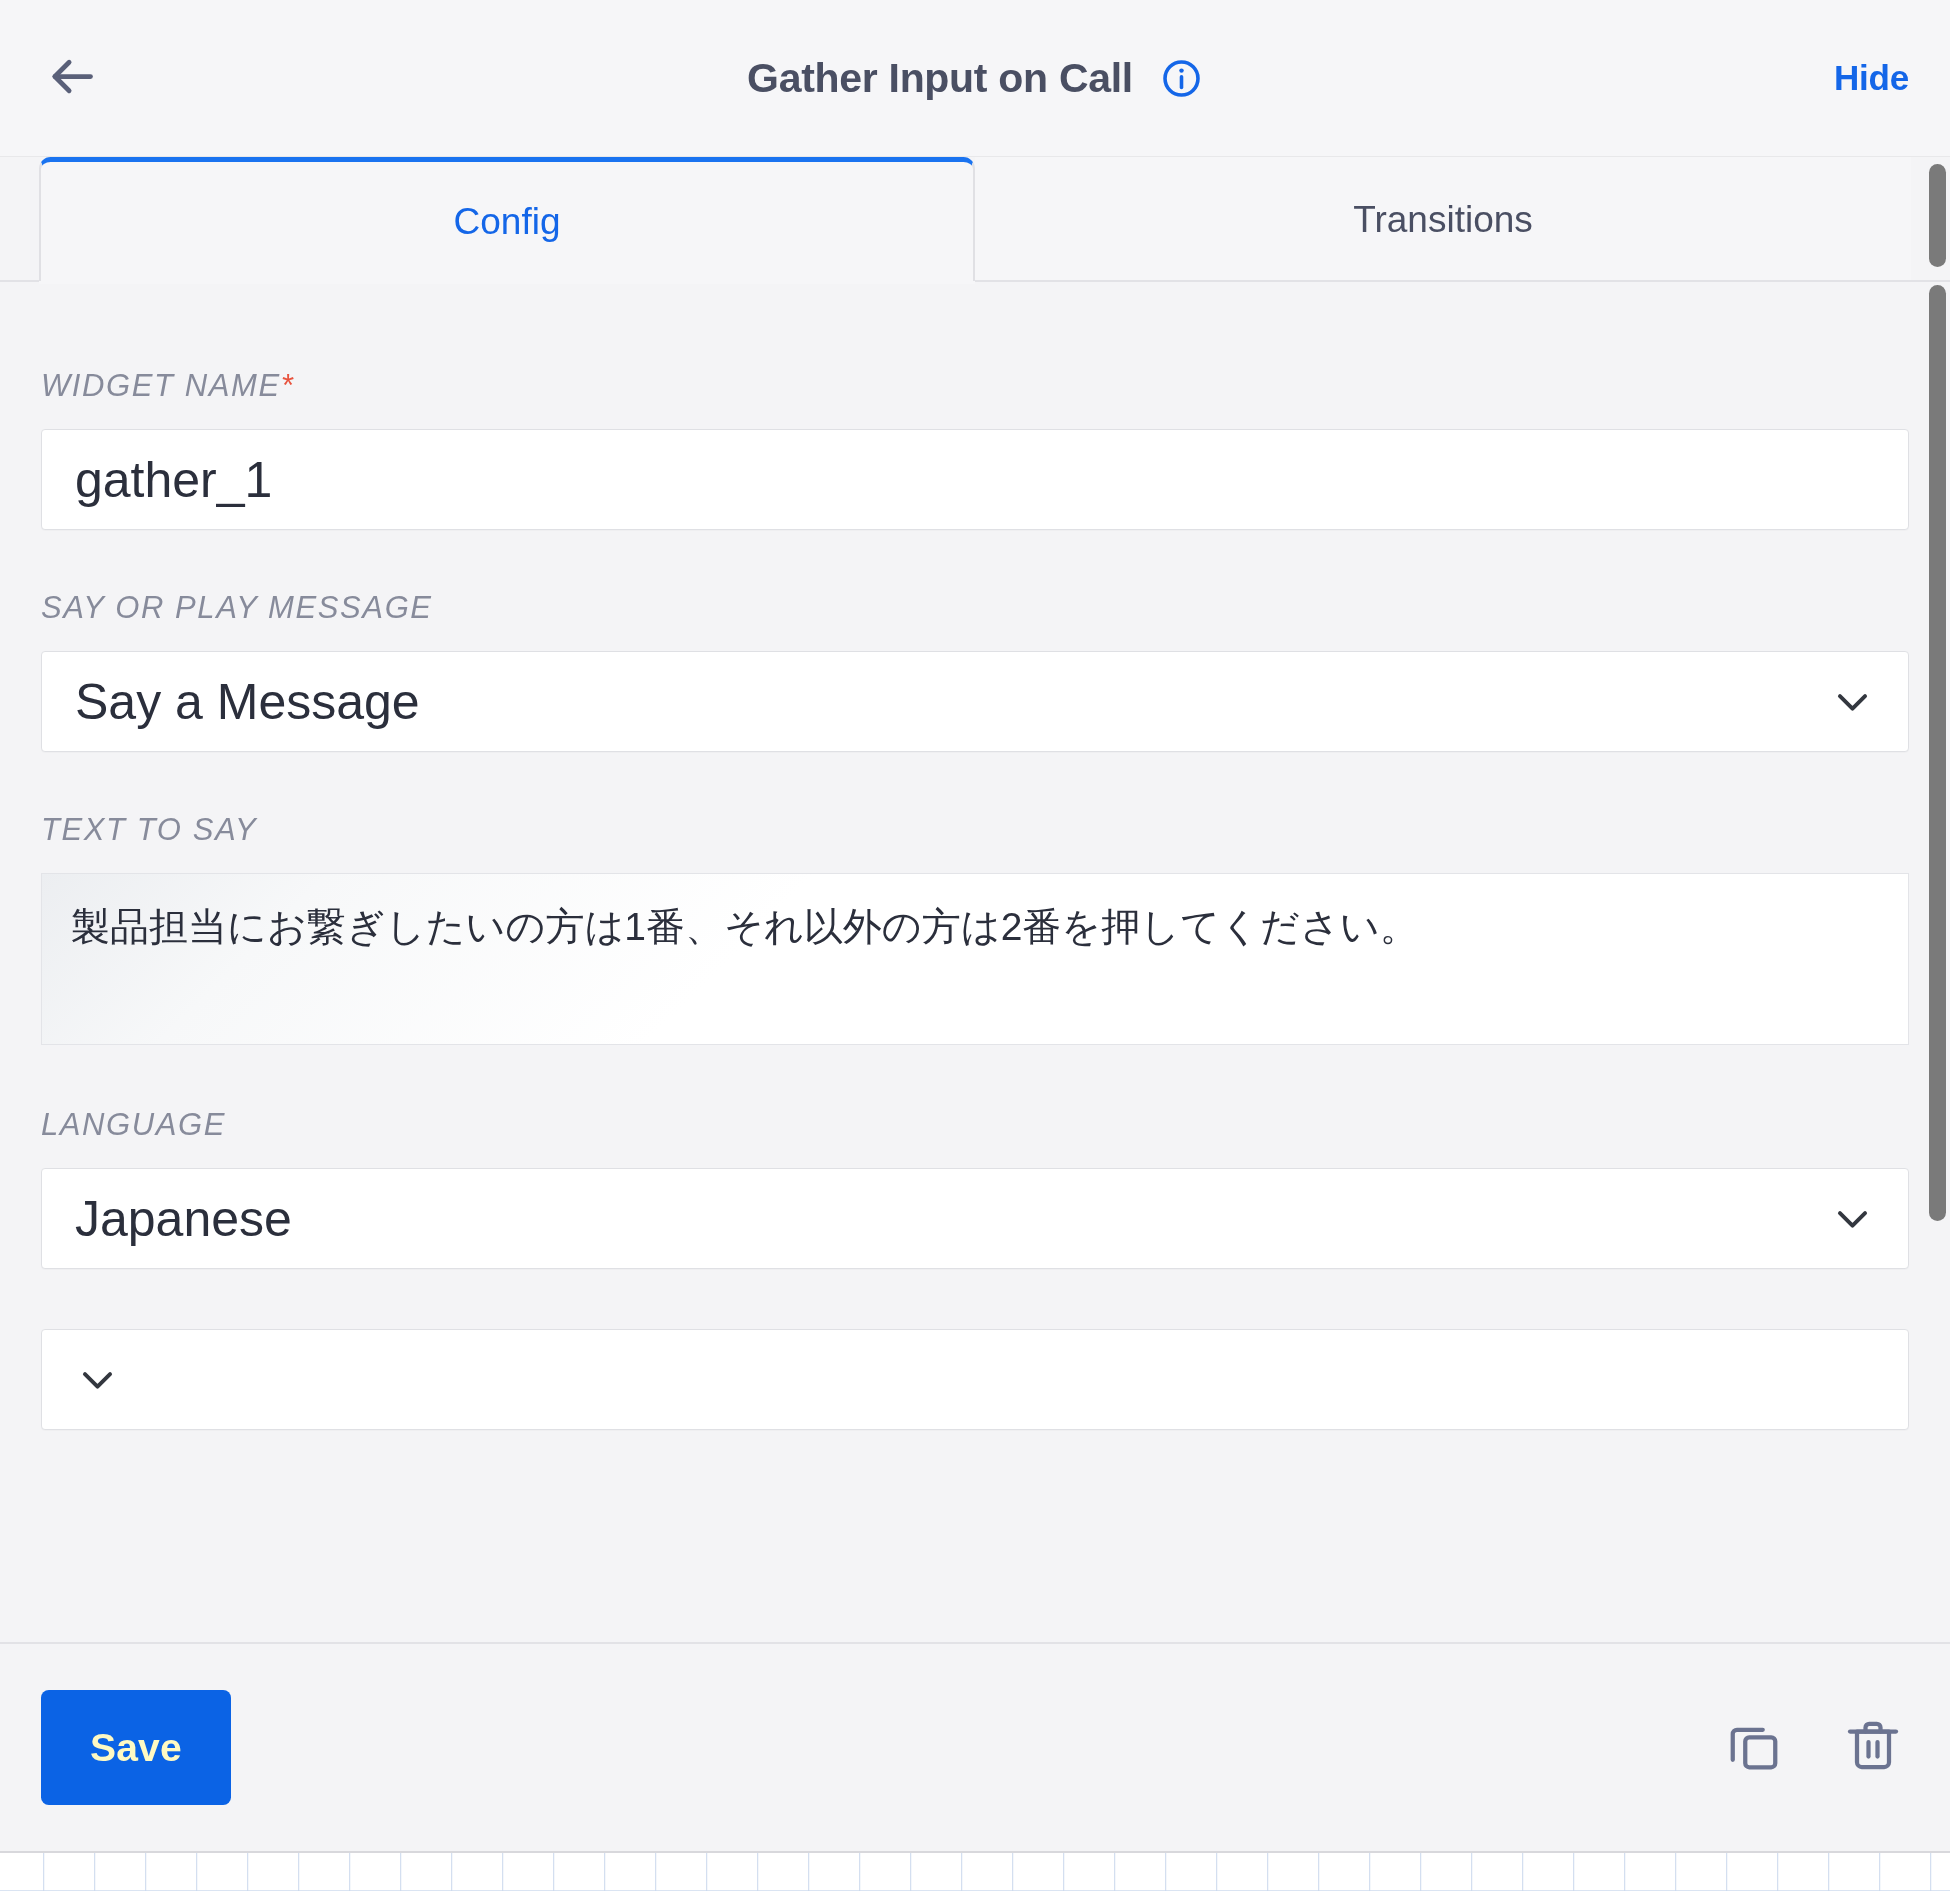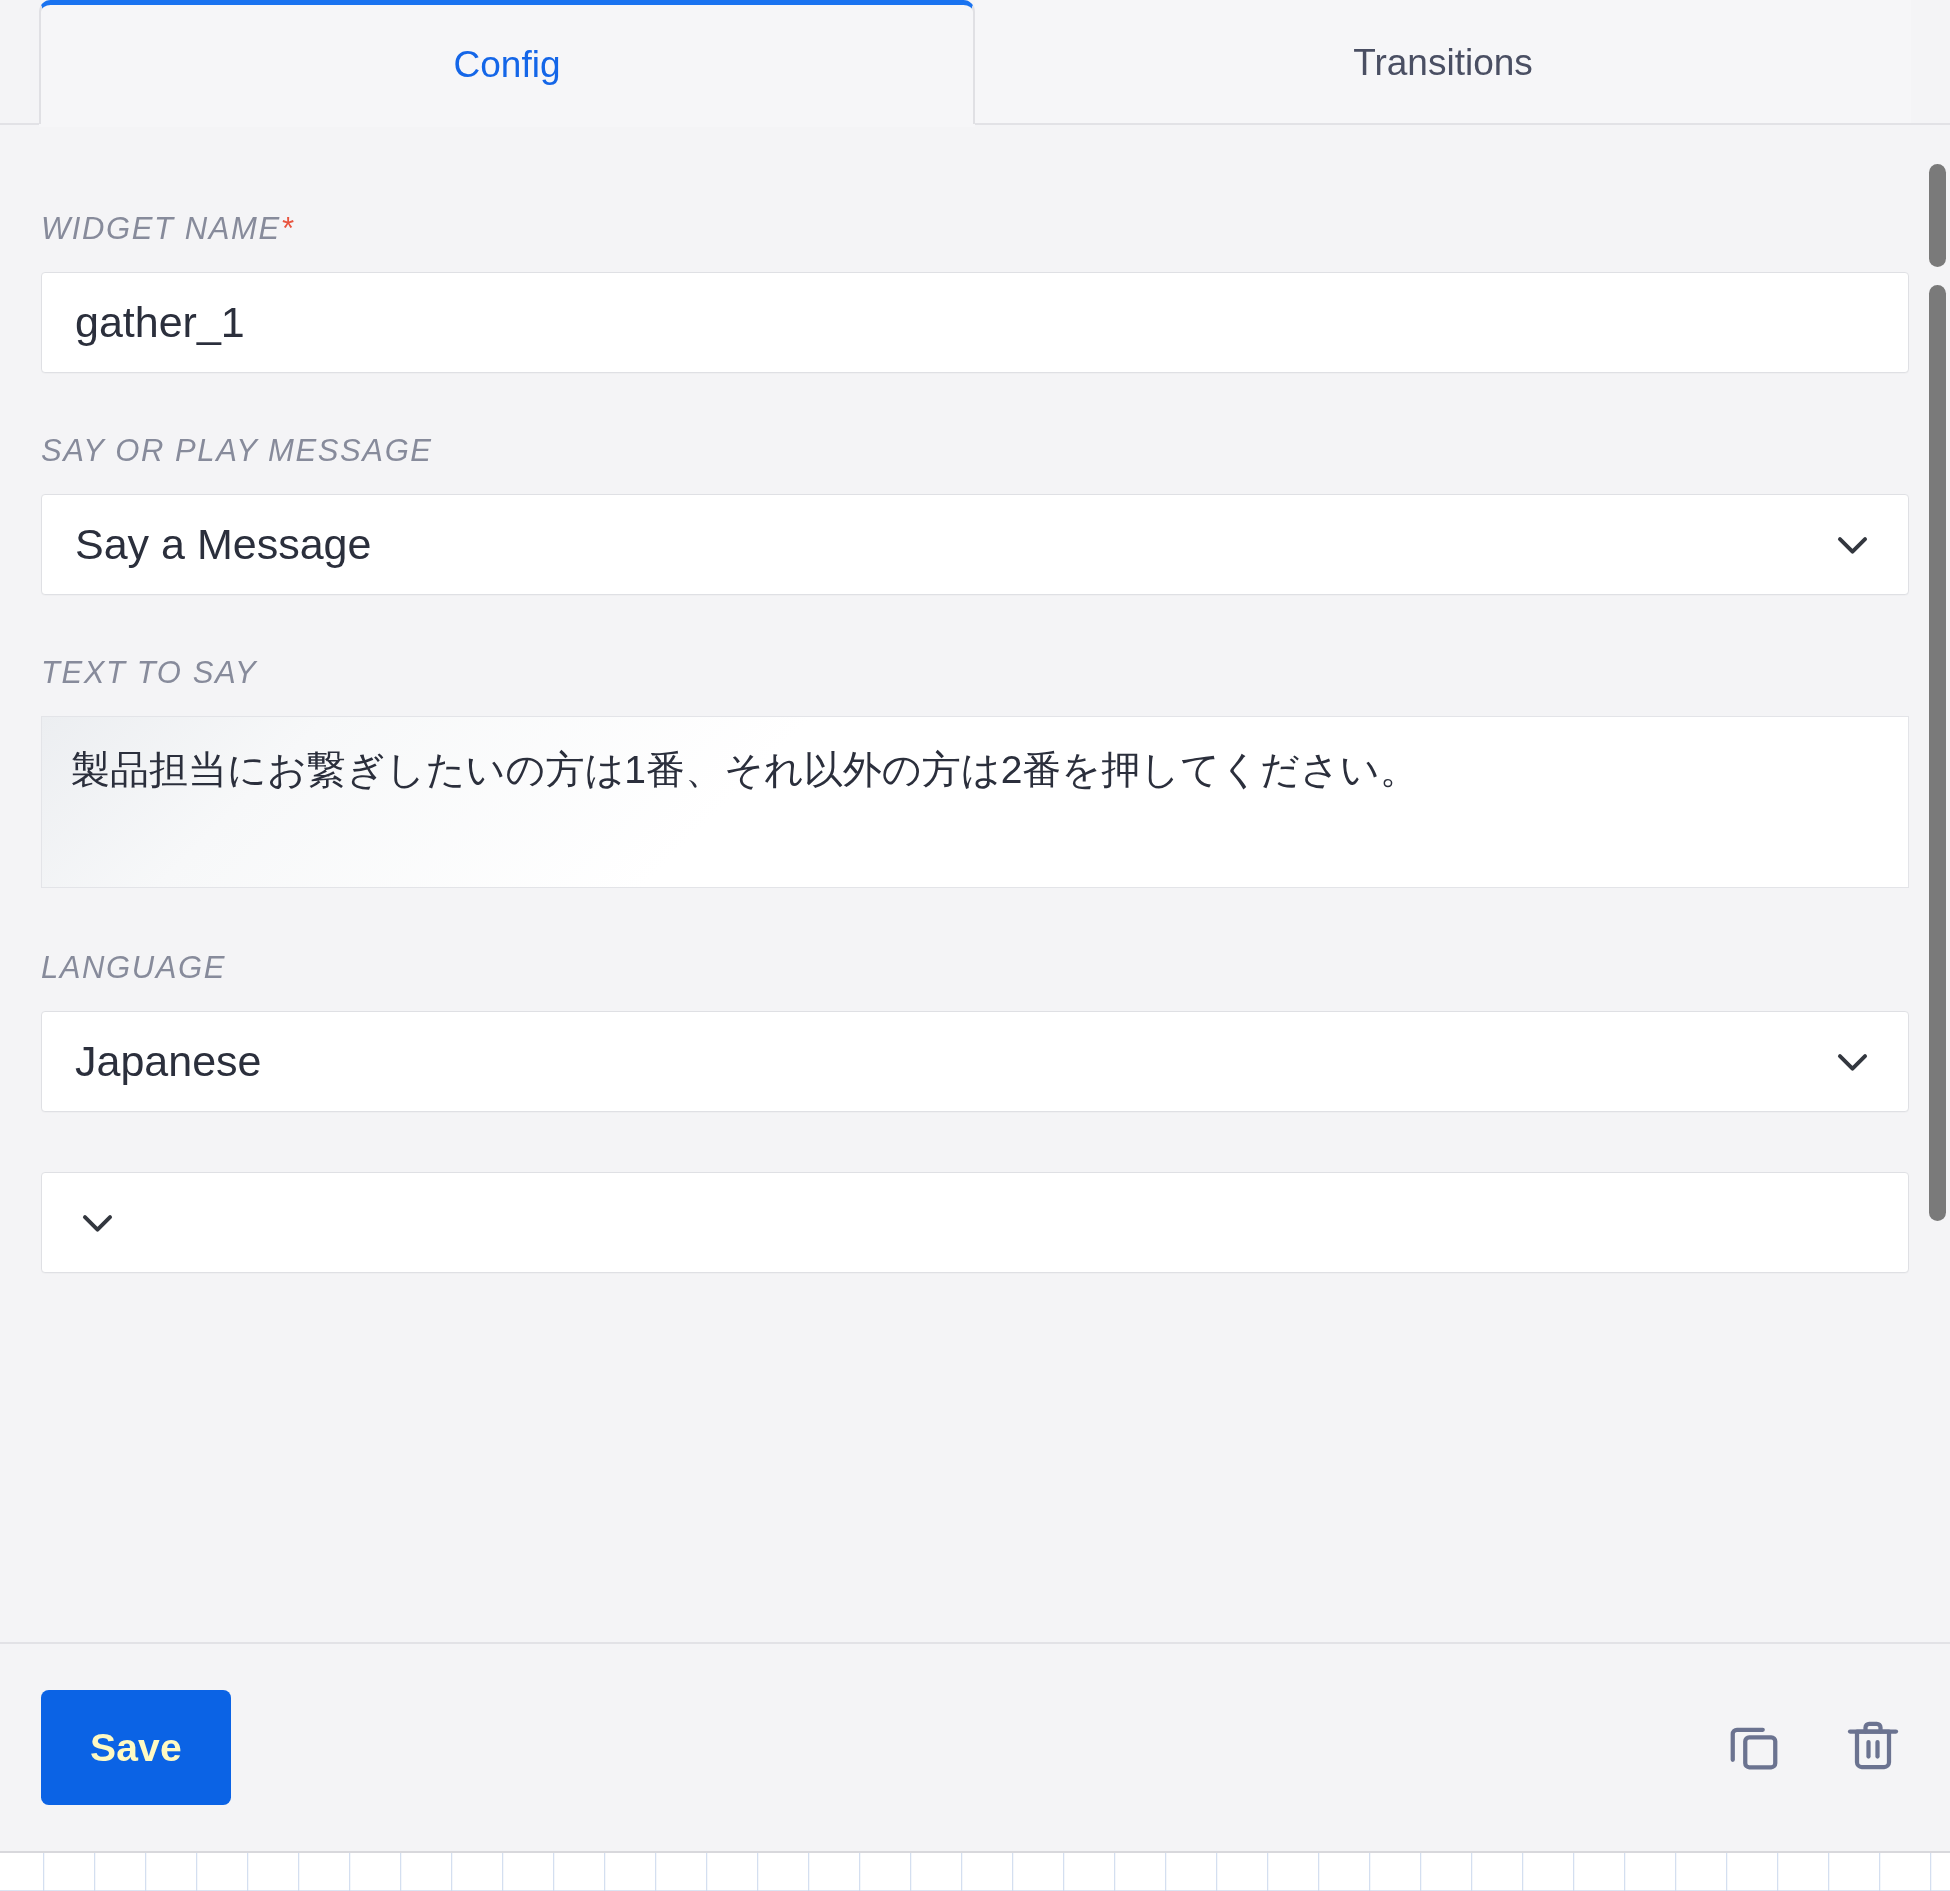--- a/index.html
+++ b/index.html
@@ -170,21 +170,21 @@
   }
 
   .text-input,
   .select-box {
     width: 100%;
     height: 101px;
     box-sizing: border-box;
     background: #ffffff;
     border: 1px solid #dfe0e4;
     border-radius: 3.9px;
-    font-size: 43px;
+    font-size: 50px;
     color: #2b2f3c;
     padding: 0 33px;
     display: flex;
     align-items: center;
     font-family: inherit;
     outline: none;
     box-shadow: 0 1px 0 rgba(0,0,0,0.02);
   }
   .select-box {
     justify-content: space-between;
@@ -275,20 +275,44 @@
     z-index: 31;
   }
   .scroll-thumb.top  { top: 164px;  height: 103px; }
   .scroll-thumb.main { top: 285px;  height: 936px; }
 </style>
 </head>
 <body>
 
 <div class="panel">
 
+  <div class="header">
+
+    <div class="back-btn">
+      <span>
+        <svg width="57" height="57" viewBox="0 0 24 24" fill="none" stroke="#5a6079" stroke-width="2" stroke-linecap="round" stroke-linejoin="round">
+          <line x1="20" y1="12" x2="5" y2="12"></line>
+          <polyline points="11 18 5 12 11 6"></polyline>
+        </svg>
+      </span>
+    </div>
+
+    <div class="title-wrap">
+      <div class="panel-title">Gather Input on Call</div>
+      <span class="info-icon">
+        <svg width="43" height="43" viewBox="0 0 24 24" fill="none" stroke="#1466e8" stroke-width="2">
+          <circle cx="12" cy="12" r="9.2"></circle>
+          <line x1="12" y1="11" x2="12" y2="17" stroke-linecap="round"></line>
+          <circle cx="12" cy="7.6" r="1.25" fill="#1466e8" stroke="none"></circle>
+        </svg>
+      </span>
+    </div>
+
+    <div class="hide-link">Hide</div>
+  </div>
 
   <div class="tabs">
     <div class="tab active">Config</div>
     <div class="tab">Transitions</div>
   </div>
 
   <div class="form-area">
 
     <div class="field">
       <label class="field-label">

